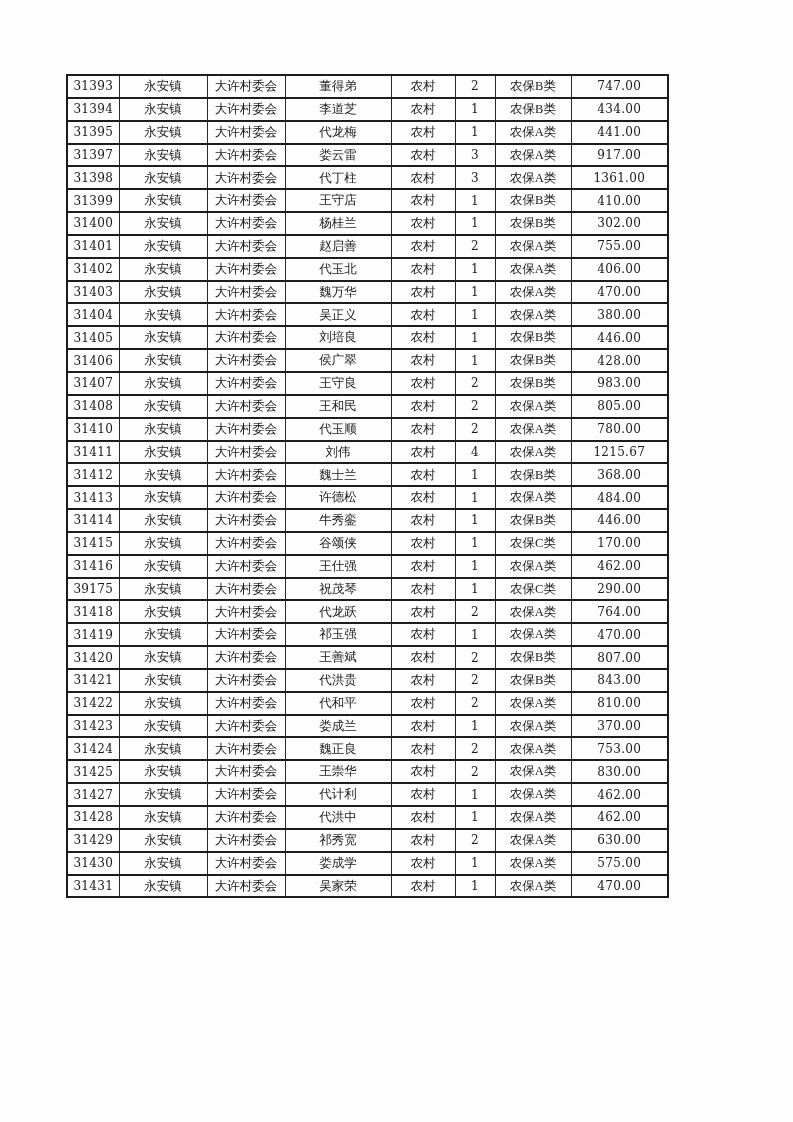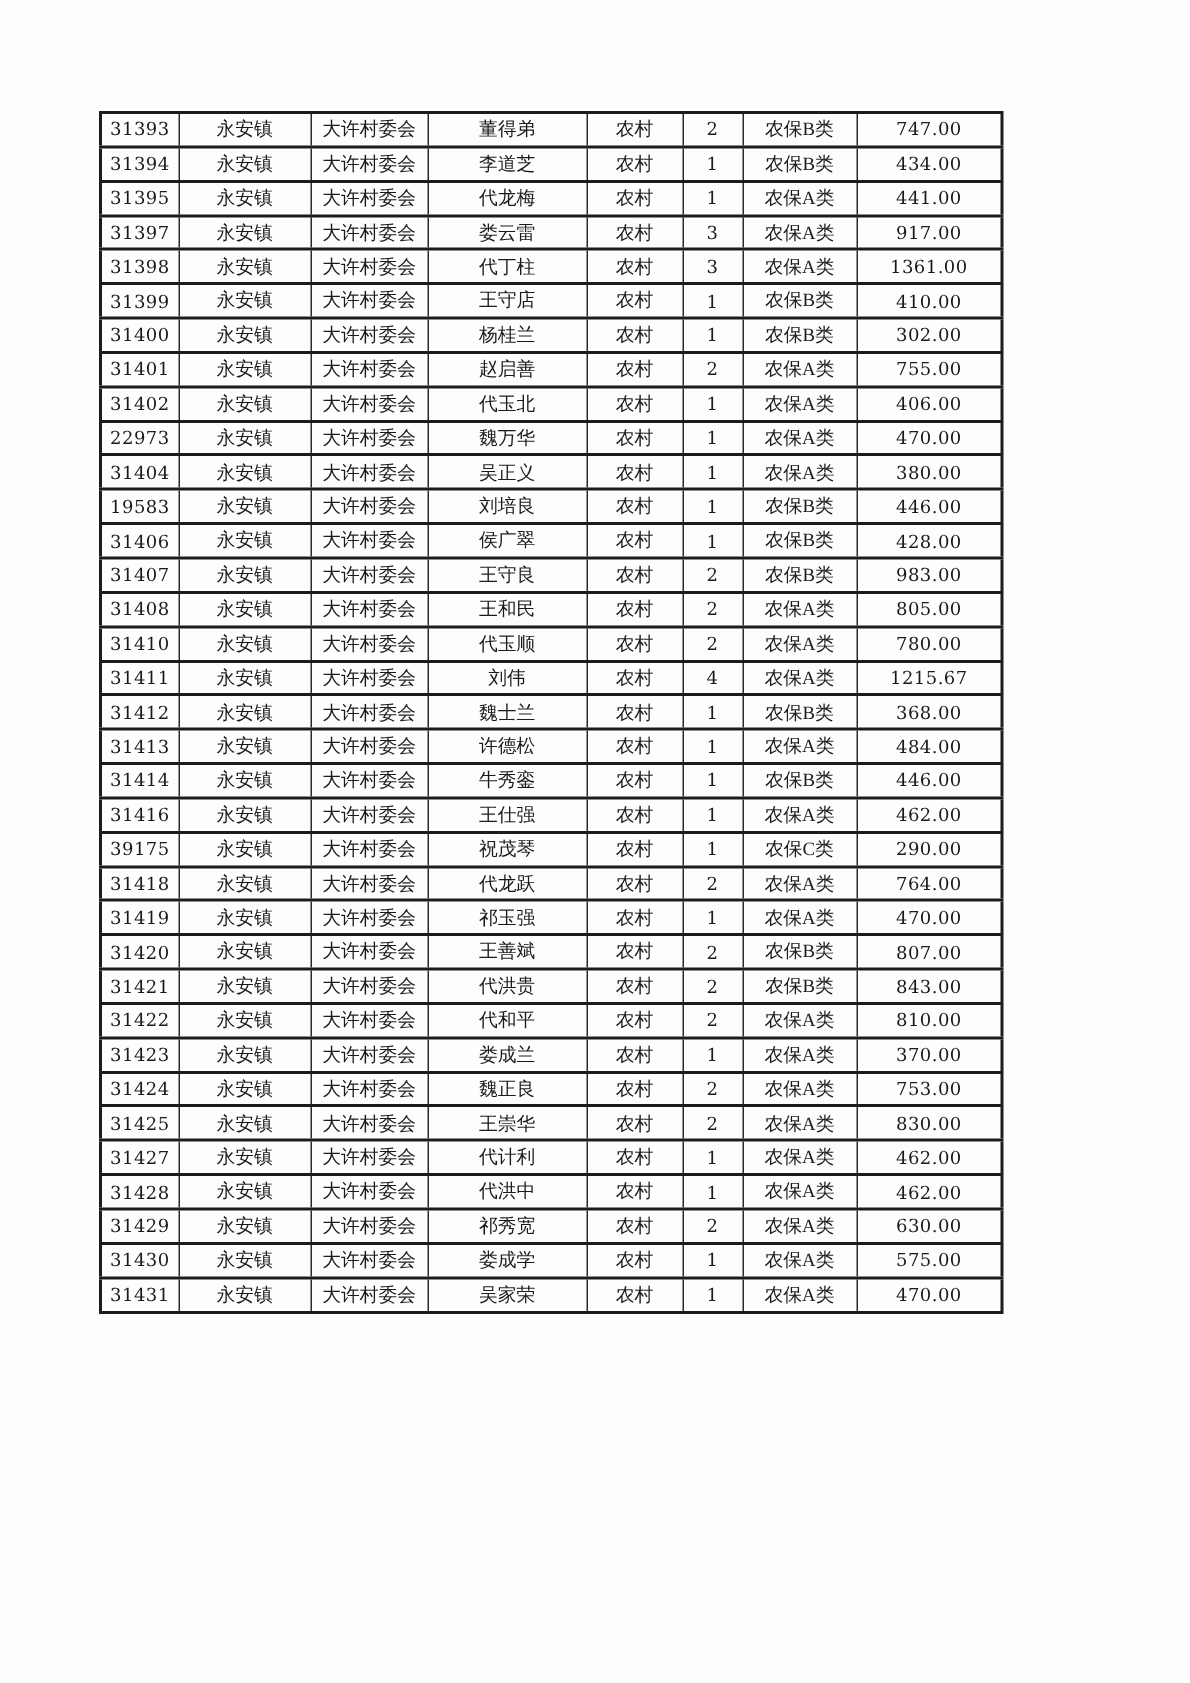--- a/index.html
+++ b/index.html
@@ -162,41 +162,41 @@
           <td class="num">31402</td>
           <td>永安镇</td>
           <td>大许村委会</td>
           <td>代玉北</td>
           <td>农村</td>
           <td class="num">1</td>
           <td>农保A类</td>
           <td class="num">406.00</td>
         </tr>
         <tr>
-          <td class="num">22973</td>
+          <td class="num">31403</td>
           <td>永安镇</td>
           <td>大许村委会</td>
           <td>魏万华</td>
           <td>农村</td>
           <td class="num">1</td>
           <td>农保A类</td>
           <td class="num">470.00</td>
         </tr>
         <tr>
           <td class="num">31404</td>
           <td>永安镇</td>
           <td>大许村委会</td>
           <td>吴正义</td>
           <td>农村</td>
           <td class="num">1</td>
           <td>农保A类</td>
           <td class="num">380.00</td>
         </tr>
         <tr>
-          <td class="num">19583</td>
+          <td class="num">31405</td>
           <td>永安镇</td>
           <td>大许村委会</td>
           <td>刘培良</td>
           <td>农村</td>
           <td class="num">1</td>
           <td>农保B类</td>
           <td class="num">446.00</td>
         </tr>
         <tr>
           <td class="num">31406</td>
@@ -270,20 +270,30 @@
         </tr>
         <tr>
           <td class="num">31414</td>
           <td>永安镇</td>
           <td>大许村委会</td>
           <td>牛秀銮</td>
           <td>农村</td>
           <td class="num">1</td>
           <td>农保B类</td>
           <td class="num">446.00</td>
+        </tr>
+        <tr>
+          <td class="num">31415</td>
+          <td>永安镇</td>
+          <td>大许村委会</td>
+          <td>谷颂侠</td>
+          <td>农村</td>
+          <td class="num">1</td>
+          <td>农保C类</td>
+          <td class="num">170.00</td>
         </tr>
         <tr>
           <td class="num">31416</td>
           <td>永安镇</td>
           <td>大许村委会</td>
           <td>王仕强</td>
           <td>农村</td>
           <td class="num">1</td>
           <td>农保A类</td>
           <td class="num">462.00</td>

